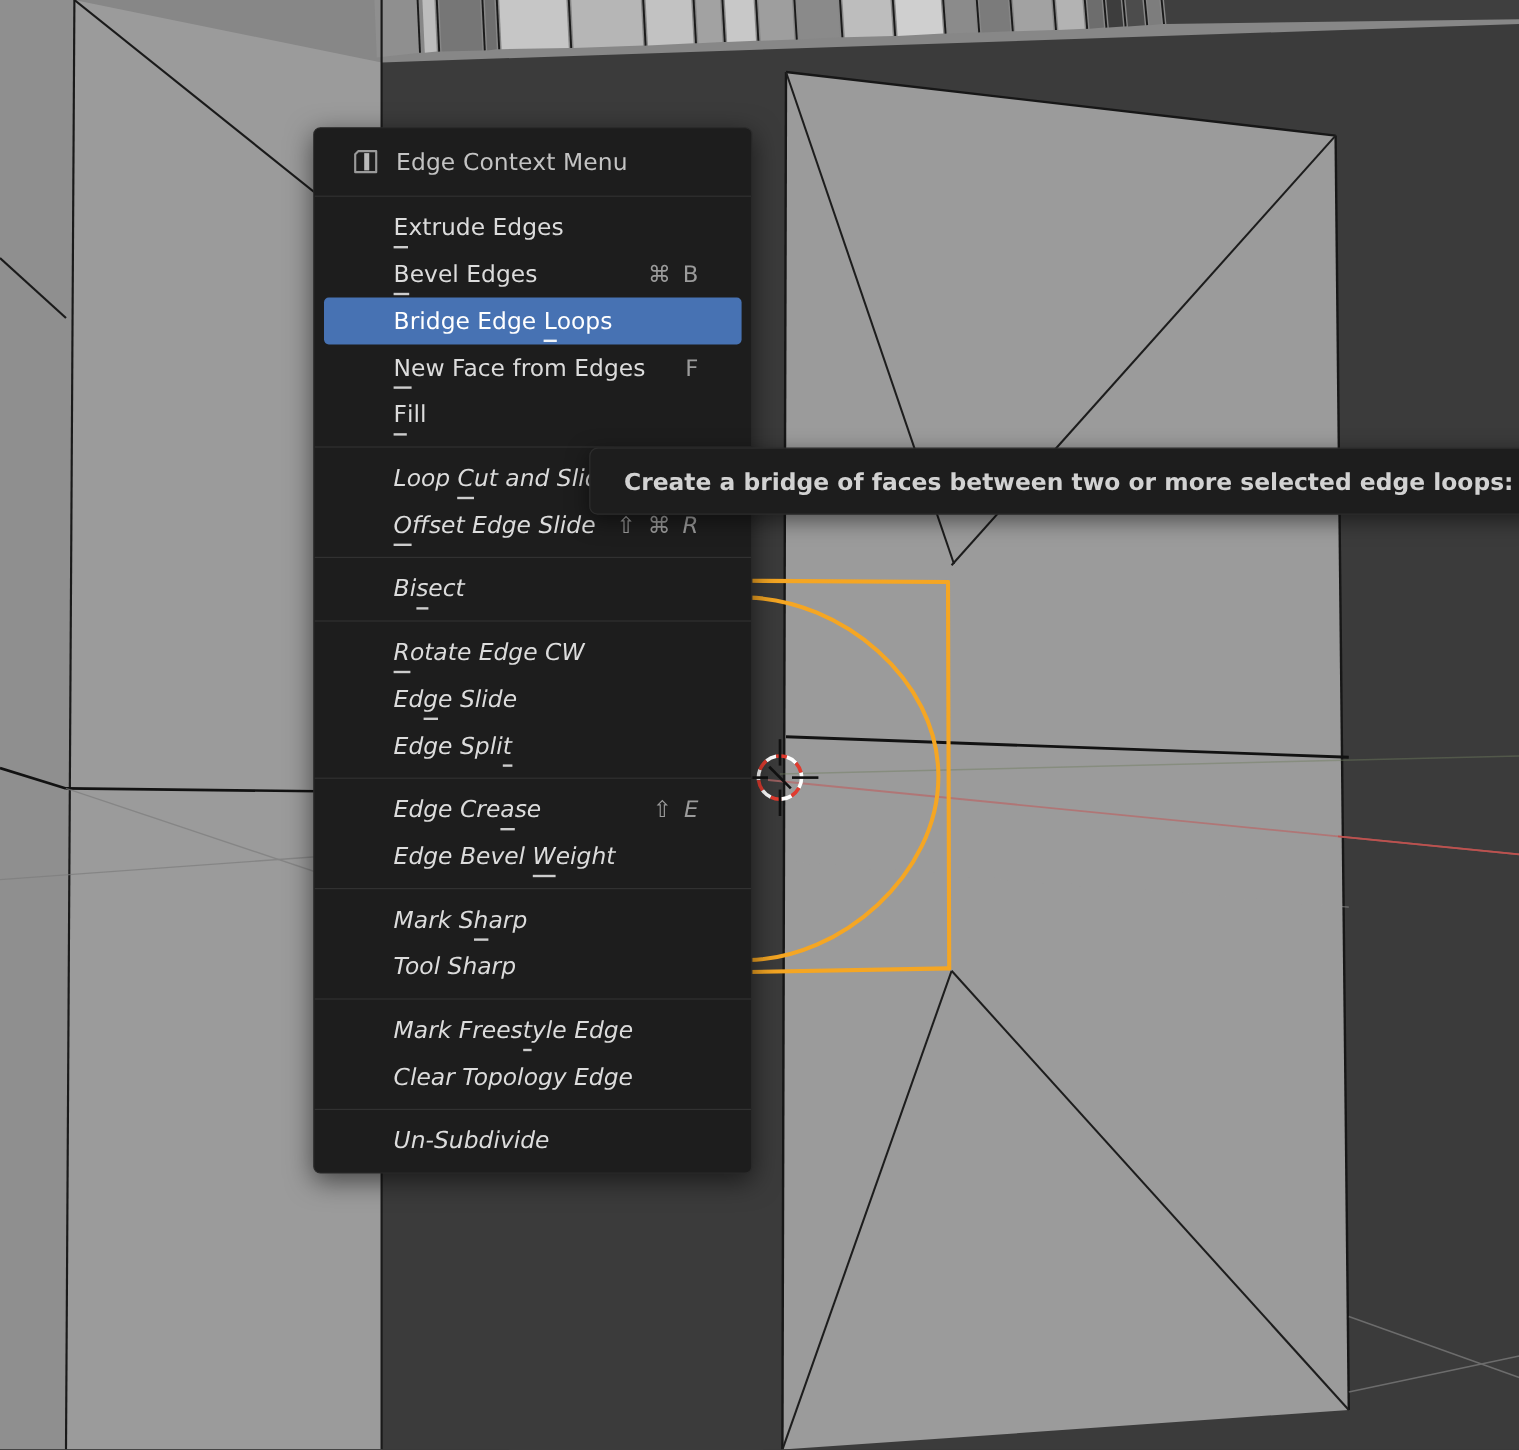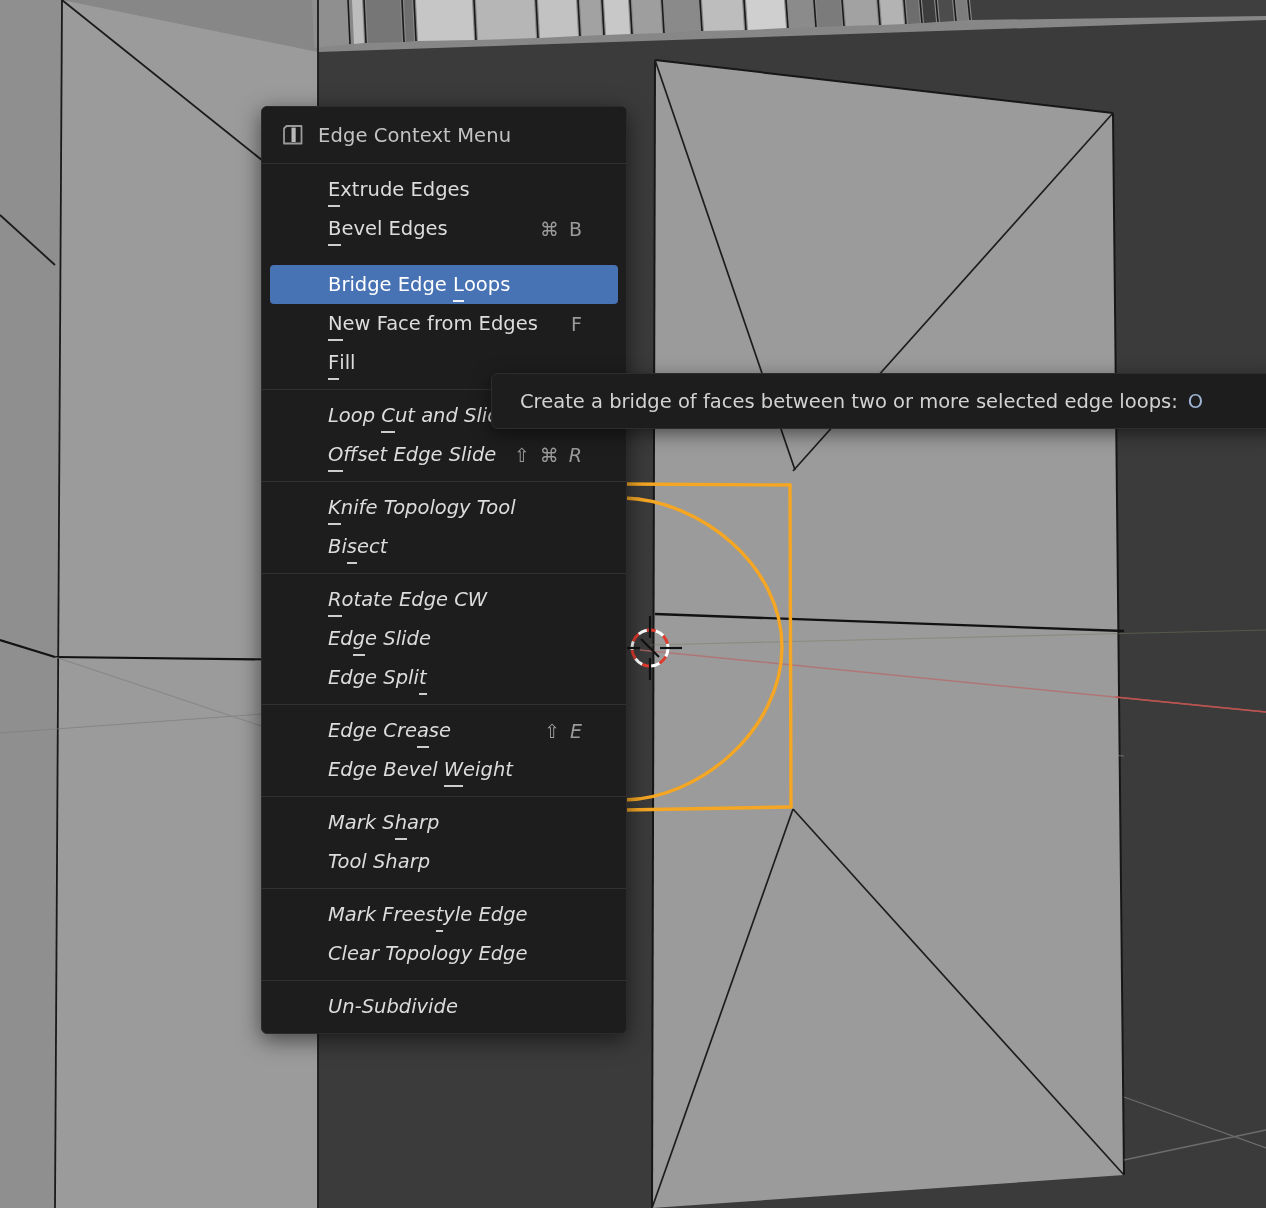--- a/index.html
+++ b/index.html
@@ -15,21 +15,21 @@
   #ctx-menu{
     position:absolute;left:261px;top:106px;width:364px;
     background:#1d1d1d;
     border:1px solid #2b2b2b;
     border-radius:6px;
     box-shadow:0 6px 22px rgba(0,0,0,.55);
     overflow:hidden;
   }
   .menu-header{
     display:flex;align-items:center;gap:12px;
-    height:56px;padding:0 18px;
+    height:56px;padding:0 30px;
     background:#1d1d1d;
     border-bottom:1px solid #313131;
   }
   .menu-header .title{
     color:#c3c3c3;font-size:19.5px;letter-spacing:.1px;
   }
   .edge-icon{width:26px;height:26px;flex:none;display:block;}
 
   .menu-section{padding:6px 0 7px 0;}
   .menu-section + .menu-section{border-top:1px solid #313131;font-style:italic;}
@@ -43,21 +43,21 @@
     border-radius:4px;
     color:#dcdcdc;
     font-size:19.5px;
     white-space:nowrap;
   }
   .menu-item .label{position:relative;display:inline-block;}
   .menu-item .shortcut{
     margin-left:auto;color:#9b9b9b;font-size:19px;letter-spacing:2px;
     padding-right:24px;
   }
-  .menu-item.selected{background:#4772b3;color:#ffffff;margin-top:17px;}
+  .menu-item.selected{background:#4772b3;color:#ffffff;}
 
   
   .acc{position:relative;}
   .acc::after{
     content:"";position:absolute;left:0;right:0;bottom:-6px;
     height:2px;background:currentColor;opacity:.92;
   }
 
   
   #tooltip{
@@ -65,21 +65,21 @@
     width:790px;height:56px;
     background:#1d1d1d;
     border:1px solid #2d2d2d;
     border-radius:7px;
     box-shadow:0 5px 18px rgba(0,0,0,.5);
     display:flex;align-items:center;
     padding:0 28px;
     box-sizing:border-box;
     overflow:hidden;
   }
-  #tooltip .tip-text{color:#d2d2d2;font-size:19.5px;white-space:nowrap;}
+  #tooltip .tip-text{color:#d2d2d2;font-size:19.5px;white-space:nowrap;font-weight:bold;}
   #tooltip .tip-value{color:#9fb4d4;font-size:19.5px;white-space:nowrap;margin-left:10px;}
 </style>
 </head>
 <body>
 
 <div id="viewport">
   <svg width="1266" height="1208" viewBox="0 0 1266 1208">
     <defs>
       <linearGradient id="gfloor" x1="0" y1="0" x2="0" y2="1">
         <stop offset="0" stop-color="#404040"></stop>
@@ -256,23 +256,20 @@
           <span class="label">Loop <span class="acc">C</span>ut and Slide</span>
           <span class="shortcut">⌘ R</span>
         </div>
         <div class="menu-item">
           <span class="label"><span class="acc">O</span>ffset Edge Slide</span>
           <span class="shortcut">⇧ ⌘ R</span>
         </div>
       </div>
       <div class="menu-section">
         <div class="menu-item">
-          <span class="label"><span class="acc">K</span>nife Topology Tool</span>
-        </div>
-        <div class="menu-item">
           <span class="label">Bi<span class="acc">s</span>ect</span>
         </div>
       </div>
       <div class="menu-section">
         <div class="menu-item">
           <span class="label"><span class="acc">R</span>otate Edge CW</span>
         </div>
         <div class="menu-item">
           <span class="label">Ed<span class="acc">g</span>e Slide</span>
         </div>

